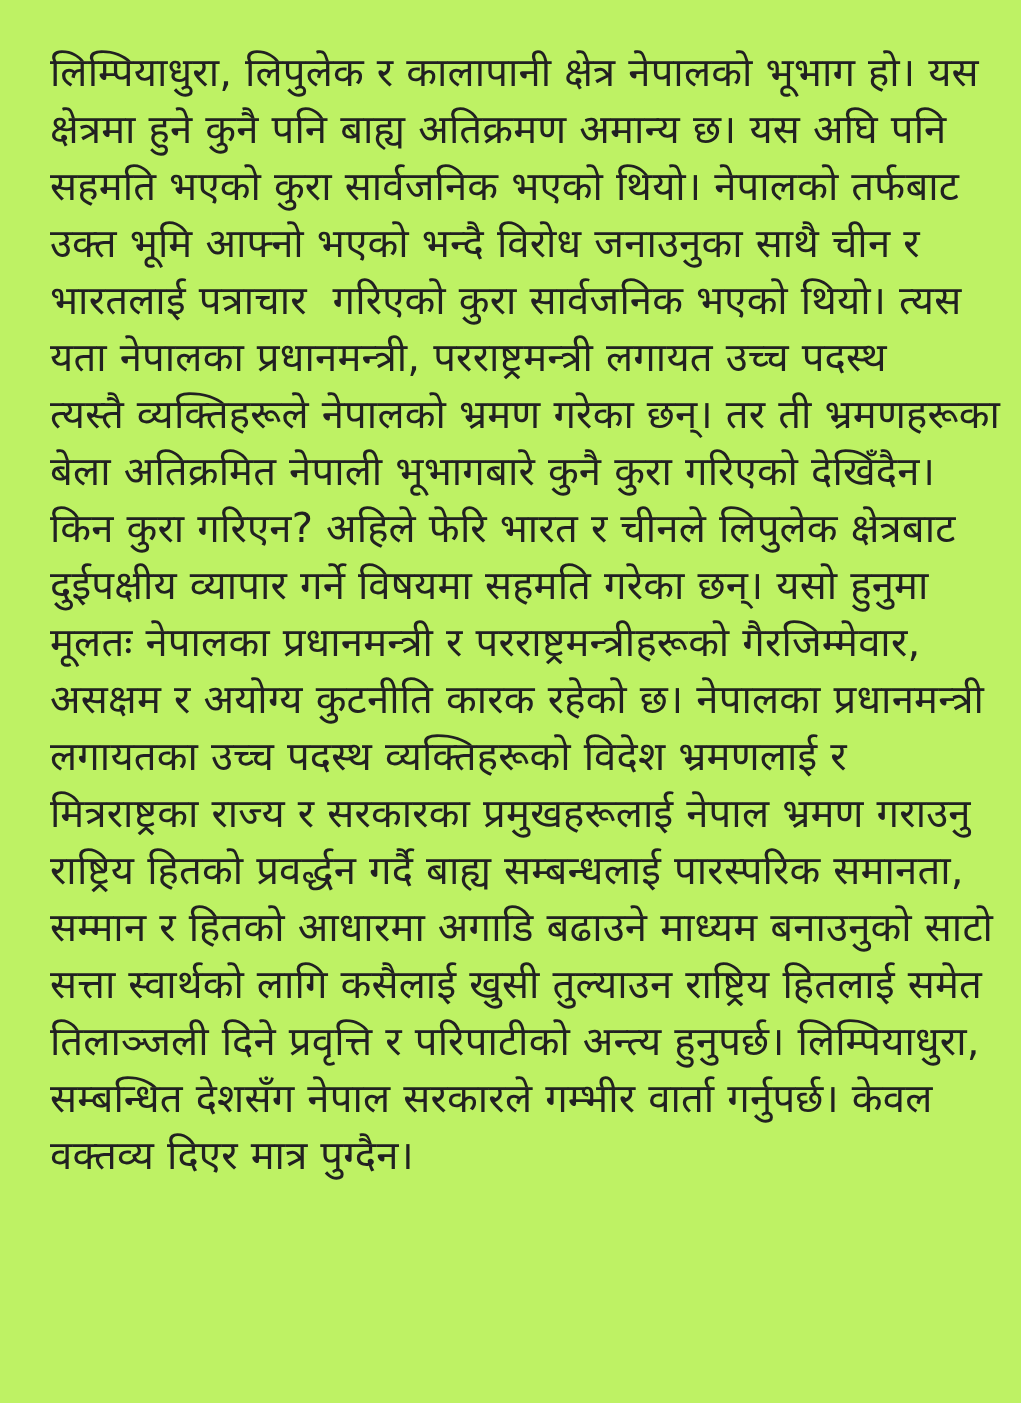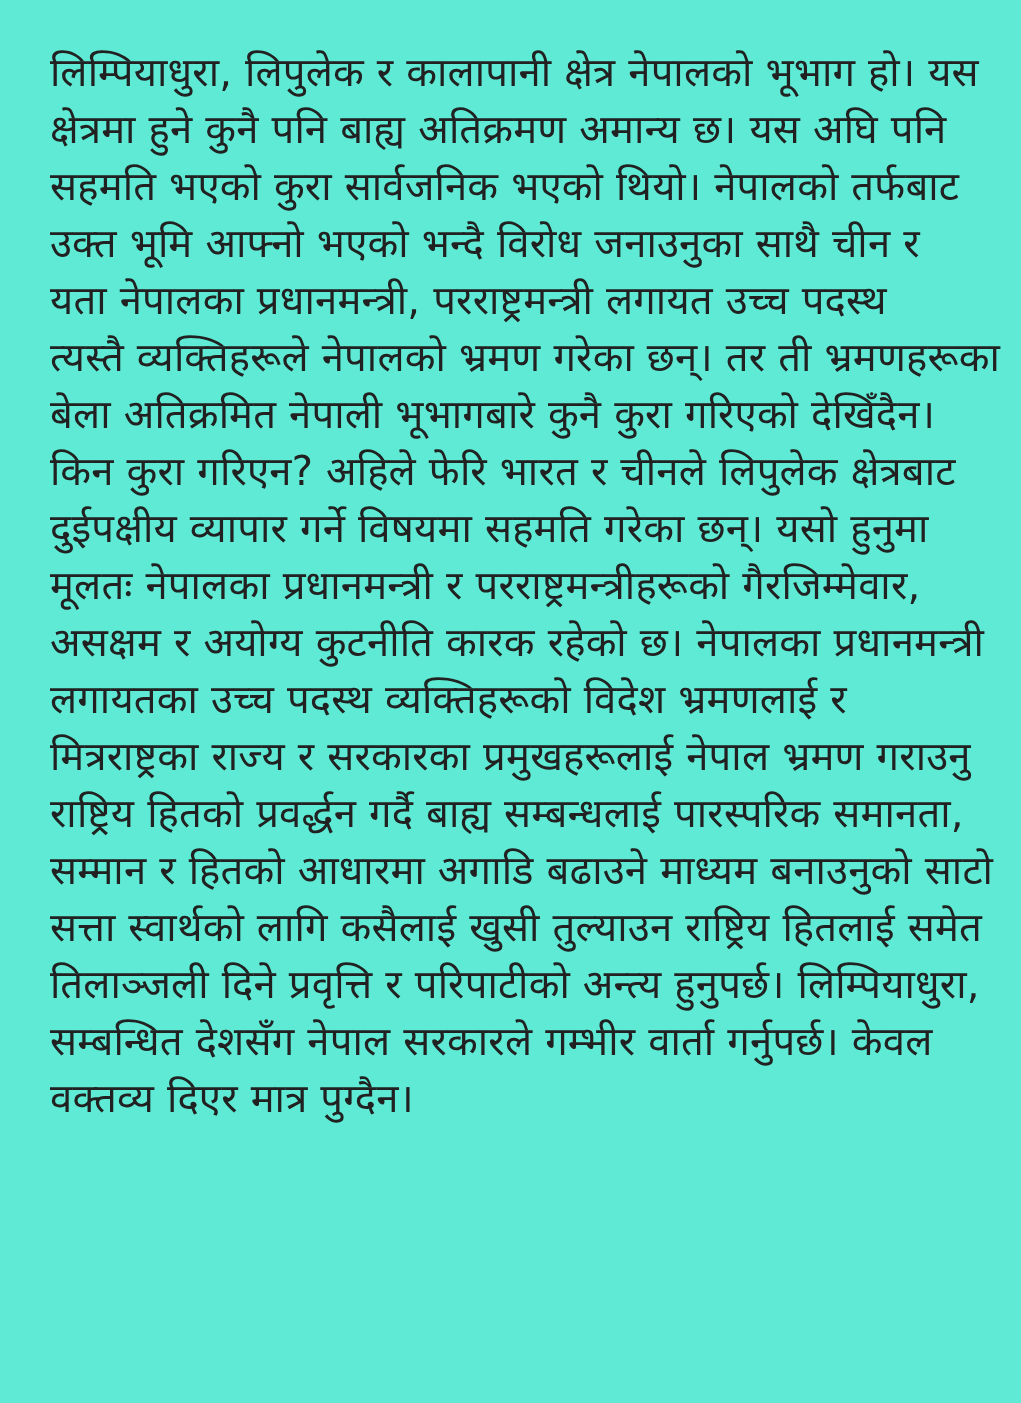--- a/index.html
+++ b/index.html
@@ -9,21 +9,21 @@
   body {
     width: 1021px;
     height: 1403px;
     background: #fafafa;
     font-family: "DejaVu Sans", "Liberation Sans", sans-serif;
     overflow: hidden;
   }
   .page {
     width: 1021px;
     height: 1403px;
-    background: #5eead4;
+    background: #bef264;
     box-sizing: border-box;
     padding: 44px 48px 0 50px;
   }
   .text-block {
     color: #212121;
   }
   .line {
     font-size: 40px;
     line-height: 57px;
     white-space: pre;        
@@ -33,20 +33,21 @@
 </style>
 </head>
 <body>
 
 <div class="page">
   <div class="text-block" id="lines-container">
       <div class="line">लिम्पियाधुरा, लिपुलेक र कालापानी क्षेत्र नेपालको भूभाग हो। यस</div>
       <div class="line">क्षेत्रमा हुने कुनै पनि बाह्य अतिक्रमण अमान्य छ। यस अघि पनि</div>
       <div class="line">सहमति भएको कुरा सार्वजनिक भएको थियो। नेपालको तर्फबाट</div>
       <div class="line">उक्त भूमि आफ्नो भएको भन्दै विरोध जनाउनुका साथै चीन र</div>
+      <div class="line">भारतलाई पत्राचार  गरिएको कुरा सार्वजनिक भएको थियो। त्यस</div>
       <div class="line">यता नेपालका प्रधानमन्त्री, परराष्ट्रमन्त्री लगायत उच्च पदस्थ</div>
       <div class="line">त्यस्तै व्यक्तिहरूले नेपालको भ्रमण गरेका छन्। तर ती भ्रमणहरूका</div>
       <div class="line">बेला अतिक्रमित नेपाली भूभागबारे कुनै कुरा गरिएको देखिँदैन।</div>
       <div class="line">किन कुरा गरिएन? अहिले फेरि भारत र चीनले लिपुलेक क्षेत्रबाट</div>
       <div class="line">दुईपक्षीय व्यापार गर्ने विषयमा सहमति गरेका छन्। यसो हुनुमा</div>
       <div class="line">मूलतः नेपालका प्रधानमन्त्री र परराष्ट्रमन्त्रीहरूको गैरजिम्मेवार,</div>
       <div class="line">असक्षम र अयोग्य कुटनीति कारक रहेको छ। नेपालका प्रधानमन्त्री</div>
       <div class="line">लगायतका उच्च पदस्थ व्यक्तिहरूको विदेश भ्रमणलाई र</div>
       <div class="line">मित्रराष्ट्रका राज्य र सरकारका प्रमुखहरूलाई नेपाल भ्रमण गराउनु</div>
       <div class="line">राष्ट्रिय हितको प्रवर्द्धन गर्दै बाह्य सम्बन्धलाई पारस्परिक समानता,</div>

